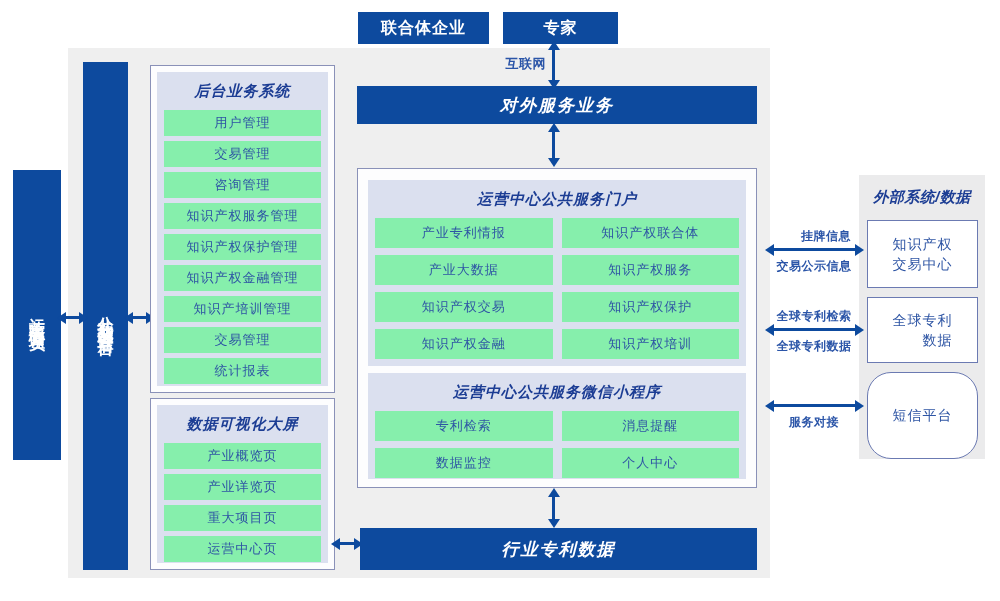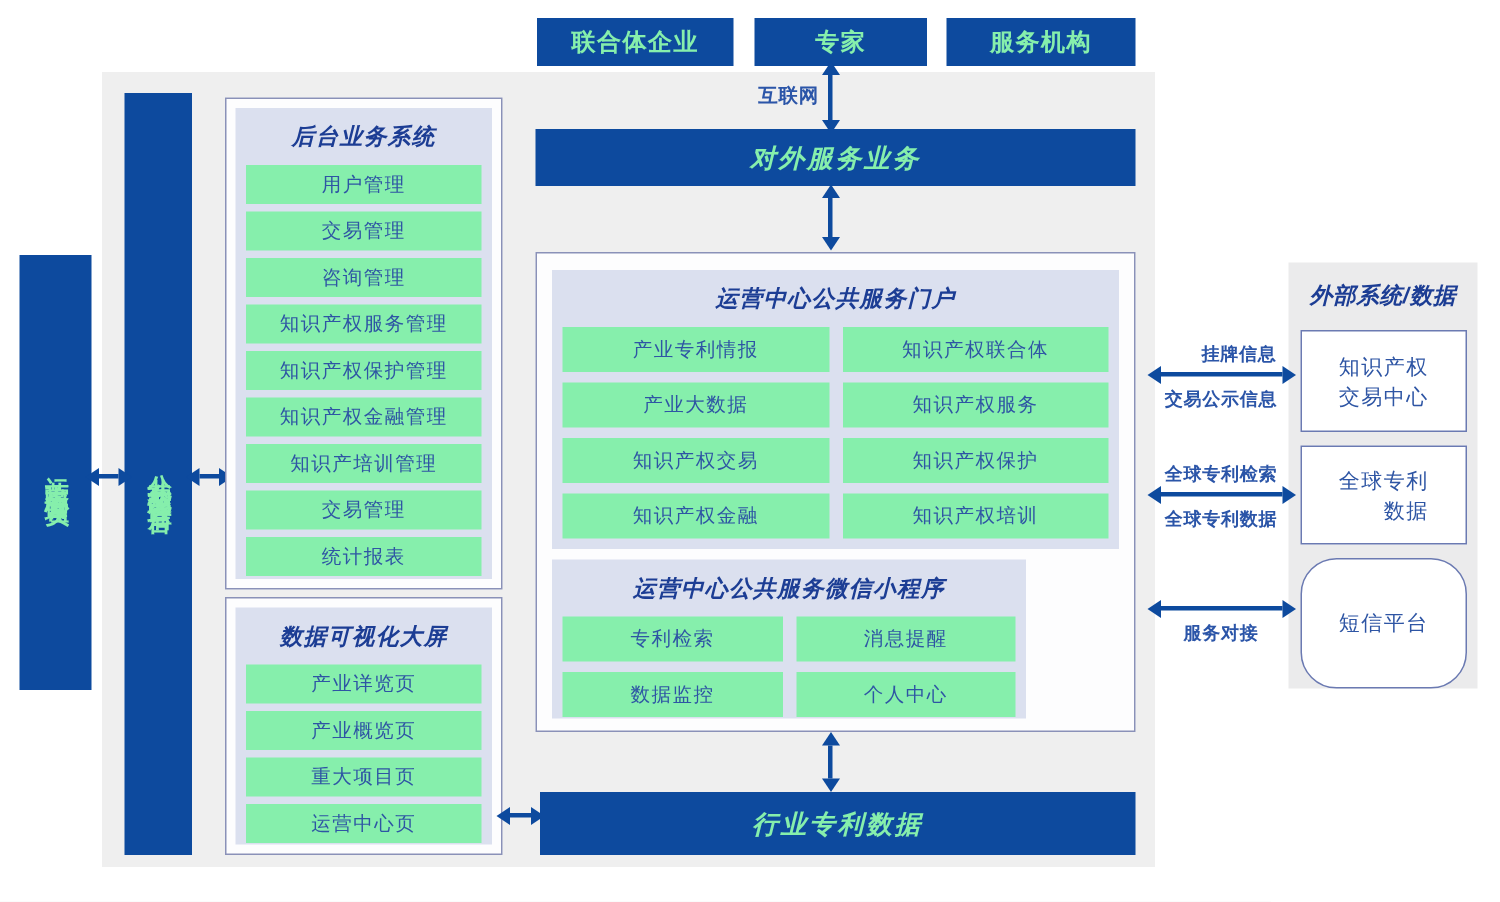--- a/index.html
+++ b/index.html
@@ -11,21 +11,21 @@
     --bg:#efefef;
   }
   *{margin:0;padding:0;box-sizing:border-box;}
   html,body{width:1000px;height:601px;background:#ffffff;
     font-family:"Liberation Sans","DejaVu Sans",sans-serif;overflow:hidden;}
   .stage{position:relative;width:1000px;height:601px;}
 
   .gray-area{position:absolute;left:68px;top:48px;width:702px;height:530px;background:var(--bg);}
   .rp-gray{position:absolute;left:859px;top:175px;width:126px;height:284px;background:#ebebec;}
 
-  .bluebox{position:absolute;background:var(--blue);color:#86efac;display:flex;
+  .bluebox{position:absolute;background:var(--blue);color:#ffffff;display:flex;
     align-items:center;justify-content:center;font-weight:bold;}
   .actor{top:12px;height:32px;font-size:16px;letter-spacing:1px;}
   .hbar{font-size:17px;font-style:italic;letter-spacing:2px;}
   .vbar{writing-mode:vertical-rl;text-orientation:upright;font-size:16px;
     letter-spacing:3px;line-height:1;}
 
   .outerbox{position:absolute;background:#fdfdfe;border:1px solid var(--slate);}
   .lavpanel{position:absolute;background:var(--lav);display:flex;flex-direction:column;
     padding:7px 7px;gap:5px;}
   .lav-title{color:var(--navy);font-weight:bold;font-style:italic;font-size:15px;
@@ -63,23 +63,20 @@
 
   <div class="gray-area"></div>
   <div class="rp-gray"></div>
 
   <div class="bluebox actor" style="left:358px;width:131px;">
       <span>联合体企业</span>
     </div>
   <div class="bluebox actor" style="left:503px;width:115px;">
       <span>专家</span>
     </div>
-  <div class="bluebox actor" style="left:631px;width:126px;">
-      <span>服务机构</span>
-    </div>
 
   <div class="small-label" style="left:478px;top:55px;width:68px;font-size:13px;text-align:right;">互联网</div>
   <div class="ar-v" style="left:552px;top:50px;height:30px;"></div>
 
   <div class="bluebox hbar" style="left:357px;top:86px;width:400px;height:38px;">
       <span>对外服务业务</span>
     </div>
 
   <div class="ar-v" style="left:552px;top:132px;height:26px;"></div>
 
@@ -105,42 +102,42 @@
       <div class="row-item">知识产权金融管理</div>
       <div class="row-item">知识产培训管理</div>
       <div class="row-item">交易管理</div>
       <div class="row-item">统计报表</div>
     </div>
   </div>
 
   <div class="outerbox" style="left:150px;top:398px;width:185px;height:172px;">
     <div class="lavpanel" style="left:6px;top:6px;width:171px;height:158px;">
       <div class="lav-title">数据可视化大屏</div>
+      <div class="row-item">产业概览页</div>
       <div class="row-item">产业详览页</div>
-      <div class="row-item">产业概览页</div>
       <div class="row-item">重大项目页</div>
       <div class="row-item">运营中心页</div>
     </div>
   </div>
 
   <div class="outerbox" style="left:357px;top:168px;width:400px;height:320px;">
     <div class="lavpanel" style="left:10px;top:11px;width:378px;height:186px;">
       <div class="lav-title">运营中心公共服务门户</div>
       <div class="grid2">
         <div class="row-item">产业专利情报</div>
         <div class="row-item">知识产权联合体</div>
         <div class="row-item">产业大数据</div>
         <div class="row-item">知识产权服务</div>
         <div class="row-item">知识产权交易</div>
         <div class="row-item">知识产权保护</div>
         <div class="row-item">知识产权金融</div>
         <div class="row-item">知识产权培训</div>
       </div>
     </div>
-    <div class="lavpanel" style="left:10px;top:204px;width:316px;height:106px;">
+    <div class="lavpanel" style="left:10px;top:204px;width:378px;height:106px;">
       <div class="lav-title">运营中心公共服务微信小程序</div>
       <div class="grid2">
         <div class="row-item">专利检索</div>
         <div class="row-item">消息提醒</div>
         <div class="row-item">数据监控</div>
         <div class="row-item">个人中心</div>
       </div>
     </div>
   </div>
 

